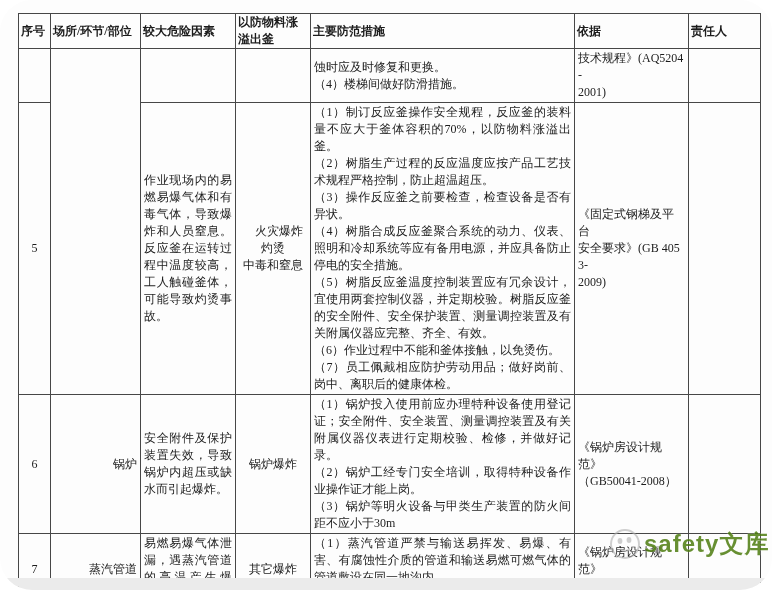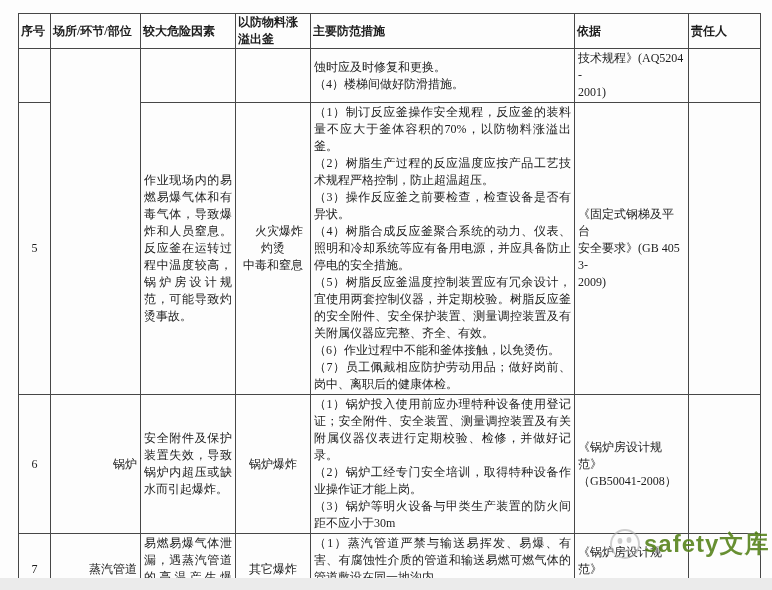--- a/index.html
+++ b/index.html
@@ -1,18 +1,18 @@
 <!DOCTYPE html>
 <html><head>
 <meta charset="utf-8">
 <style>
   html,body{margin:0;padding:0;background:#ffffff;}
   .page{
     position:relative;width:772px;height:590px;background:#fdfdfd;overflow:hidden;
-    font-family:"Liberation Serif","DejaVu Serif",serif;color:#1c1c1c;
+    font-family:"Liberation Serif","DejaVu Serif",serif;color:#1c1c1c;border-radius:32px;
   }
   table.hazard{
     position:absolute;left:18px;top:13px;width:742px;
     border-collapse:collapse;table-layout:fixed;
   }
   table.hazard th, table.hazard td{
     border:1px solid #474747;
     font-size:12px;line-height:17px;
     padding:1px 3px;vertical-align:middle;overflow:hidden;
     word-break:break-all;
@@ -76,21 +76,21 @@
       <td class="c-typ"></td>
       <td class="c-mea">蚀时应及时修复和更换。
 （4）楼梯间做好防滑措施。</td>
       <td class="c-bas">技术规程》(AQ5204-
 2001)</td>
       <td class="c-res"></td>
     </tr>
 
     <tr style="height:253px">
       <td class="c-no">5</td>
-      <td class="c-haz">作业现场内的易燃易爆气体和有毒气体，导致爆炸和人员窒息。反应釜在运转过程中温度较高，锅炉房设计规范，可能导致灼烫事故。</td>
+      <td class="c-haz">作业现场内的易燃易爆气体和有毒气体，导致爆炸和人员窒息。反应釜在运转过程中温度较高，工人触碰釜体，可能导致灼烫事故。</td>
       <td class="c-typ typ-left">　火灾爆炸
 灼烫
 中毒和窒息</td>
       <td class="c-mea">（1）制订反应釜操作安全规程，反应釜的装料量不应大于釜体容积的70%，以防物料涨溢出釜。
 （2）树脂生产过程的反应温度应按产品工艺技术规程严格控制，防止超温超压。
 （3）操作反应釜之前要检查，检查设备是否有异状。
 （4）树脂合成反应釜聚合系统的动力、仪表、照明和冷却系统等应有备用电源，并应具备防止停电的安全措施。
 （5）树脂反应釜温度控制装置应有冗余设计，宜使用两套控制仪器，并定期校验。树脂反应釜的安全附件、安全保护装置、测量调控装置及有关附属仪器应完整、齐全、有效。
 （6）作业过程中不能和釜体接触，以免烫伤。
 （7）员工佩戴相应防护劳动用品；做好岗前、岗中、离职后的健康体检。</td>

